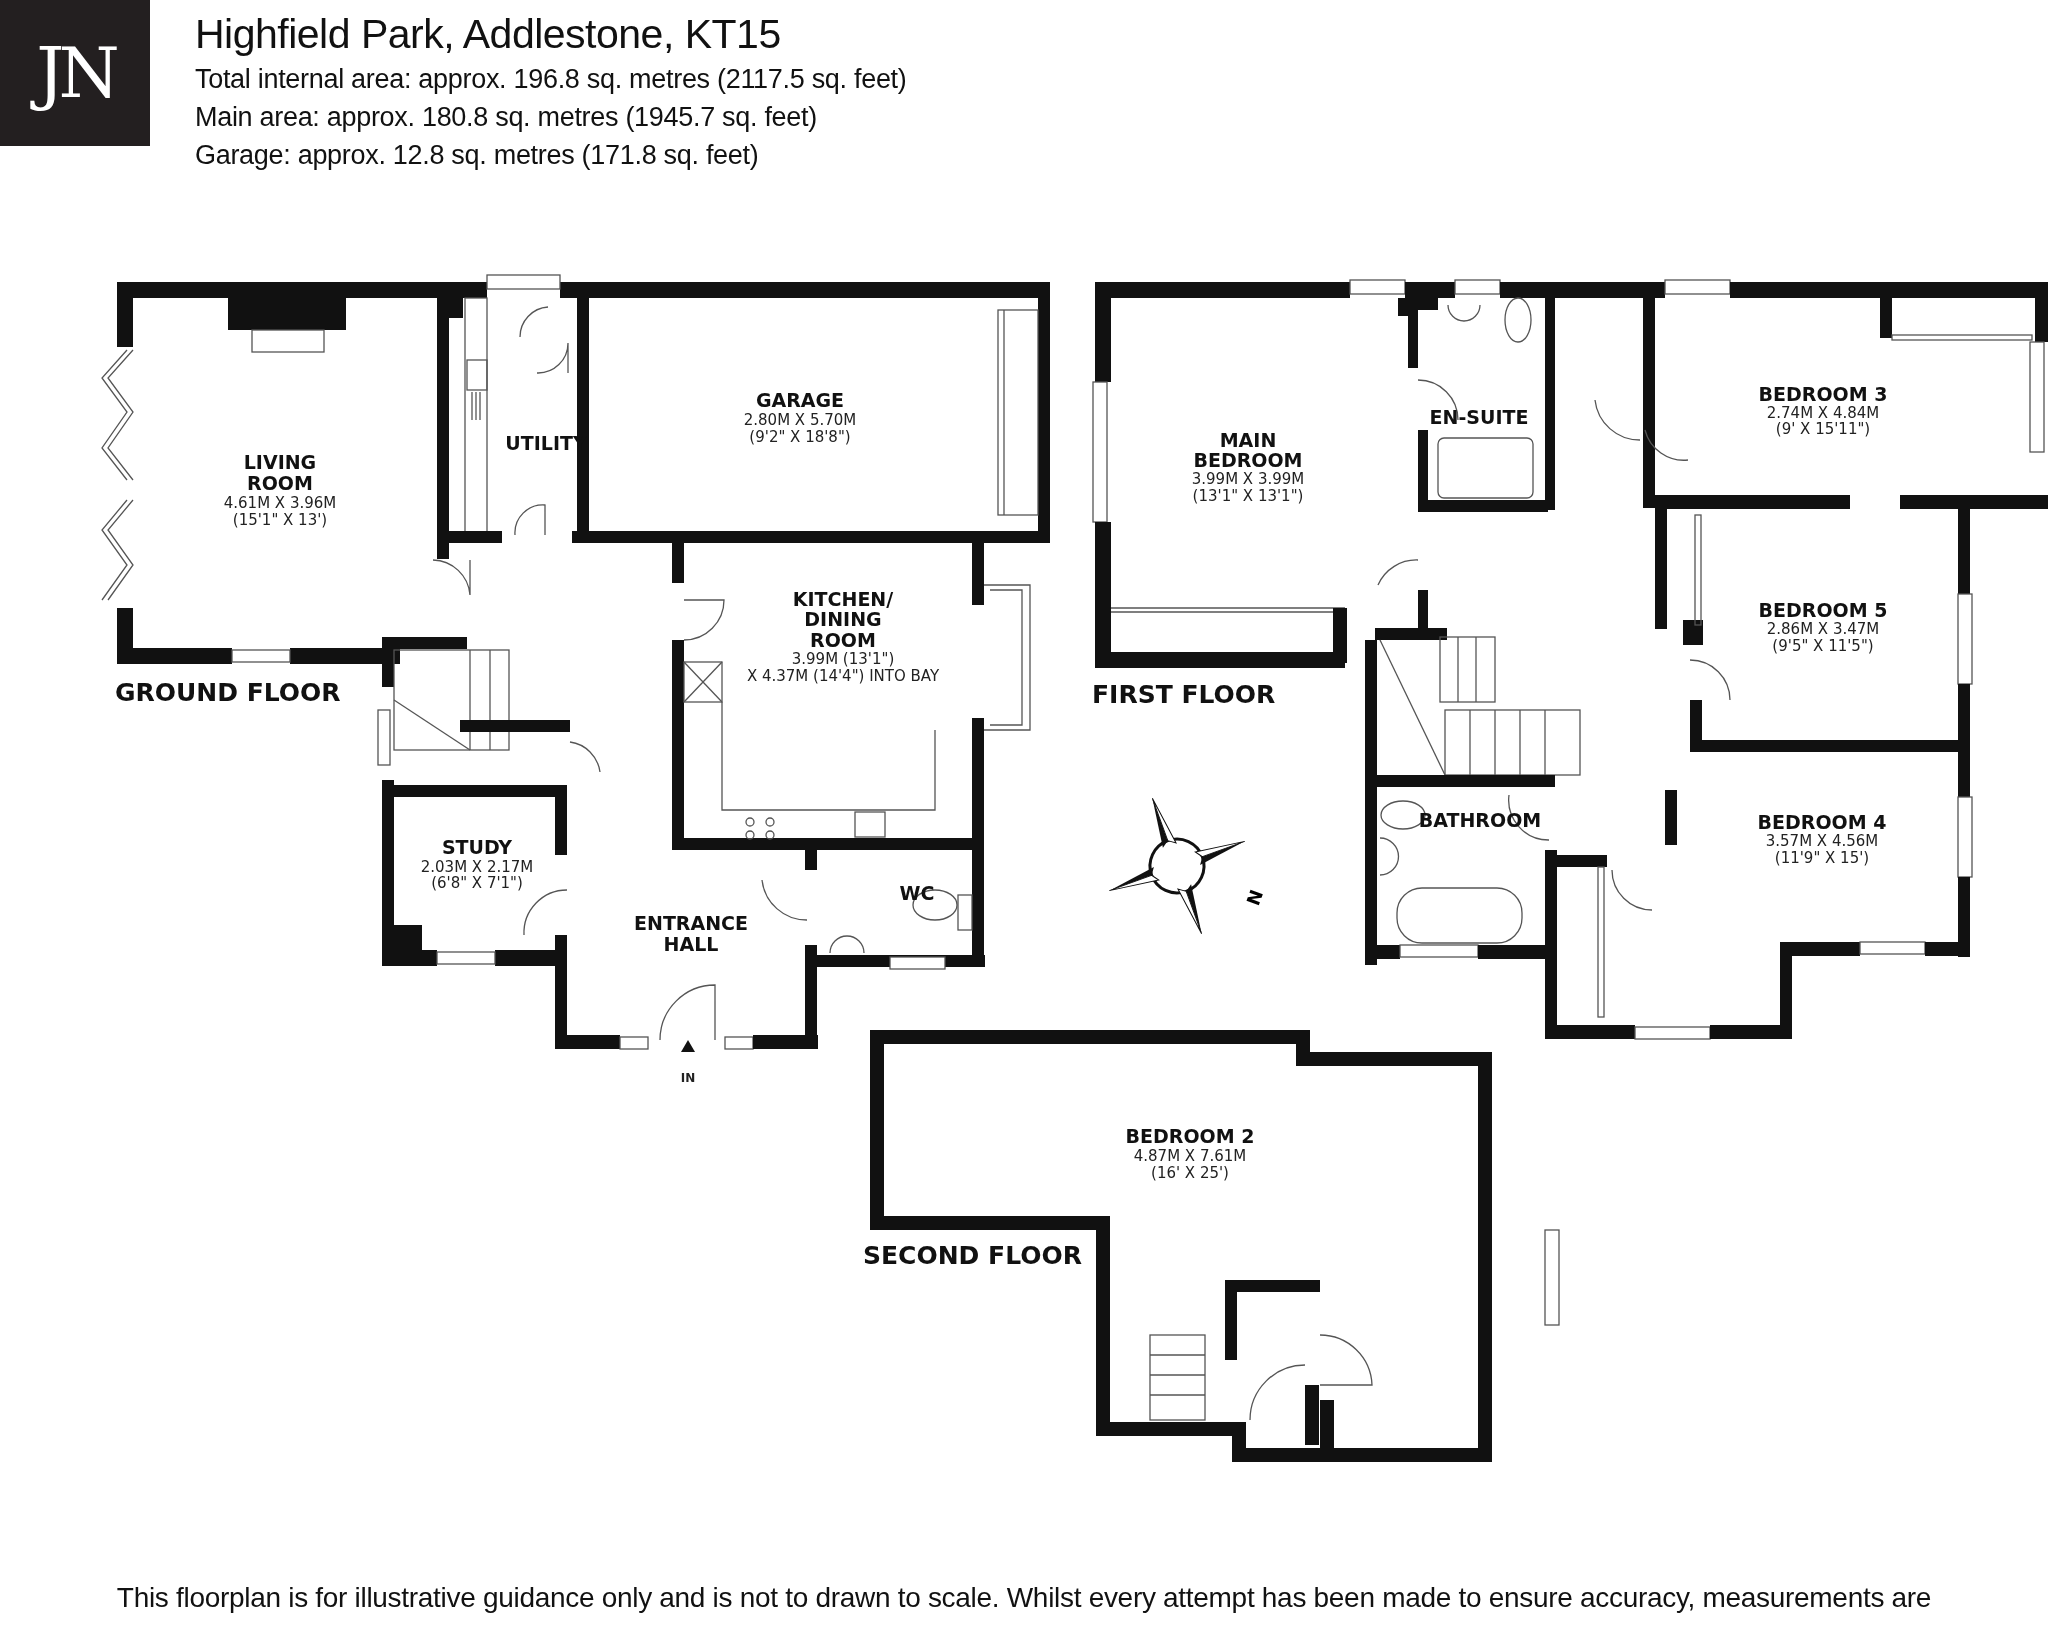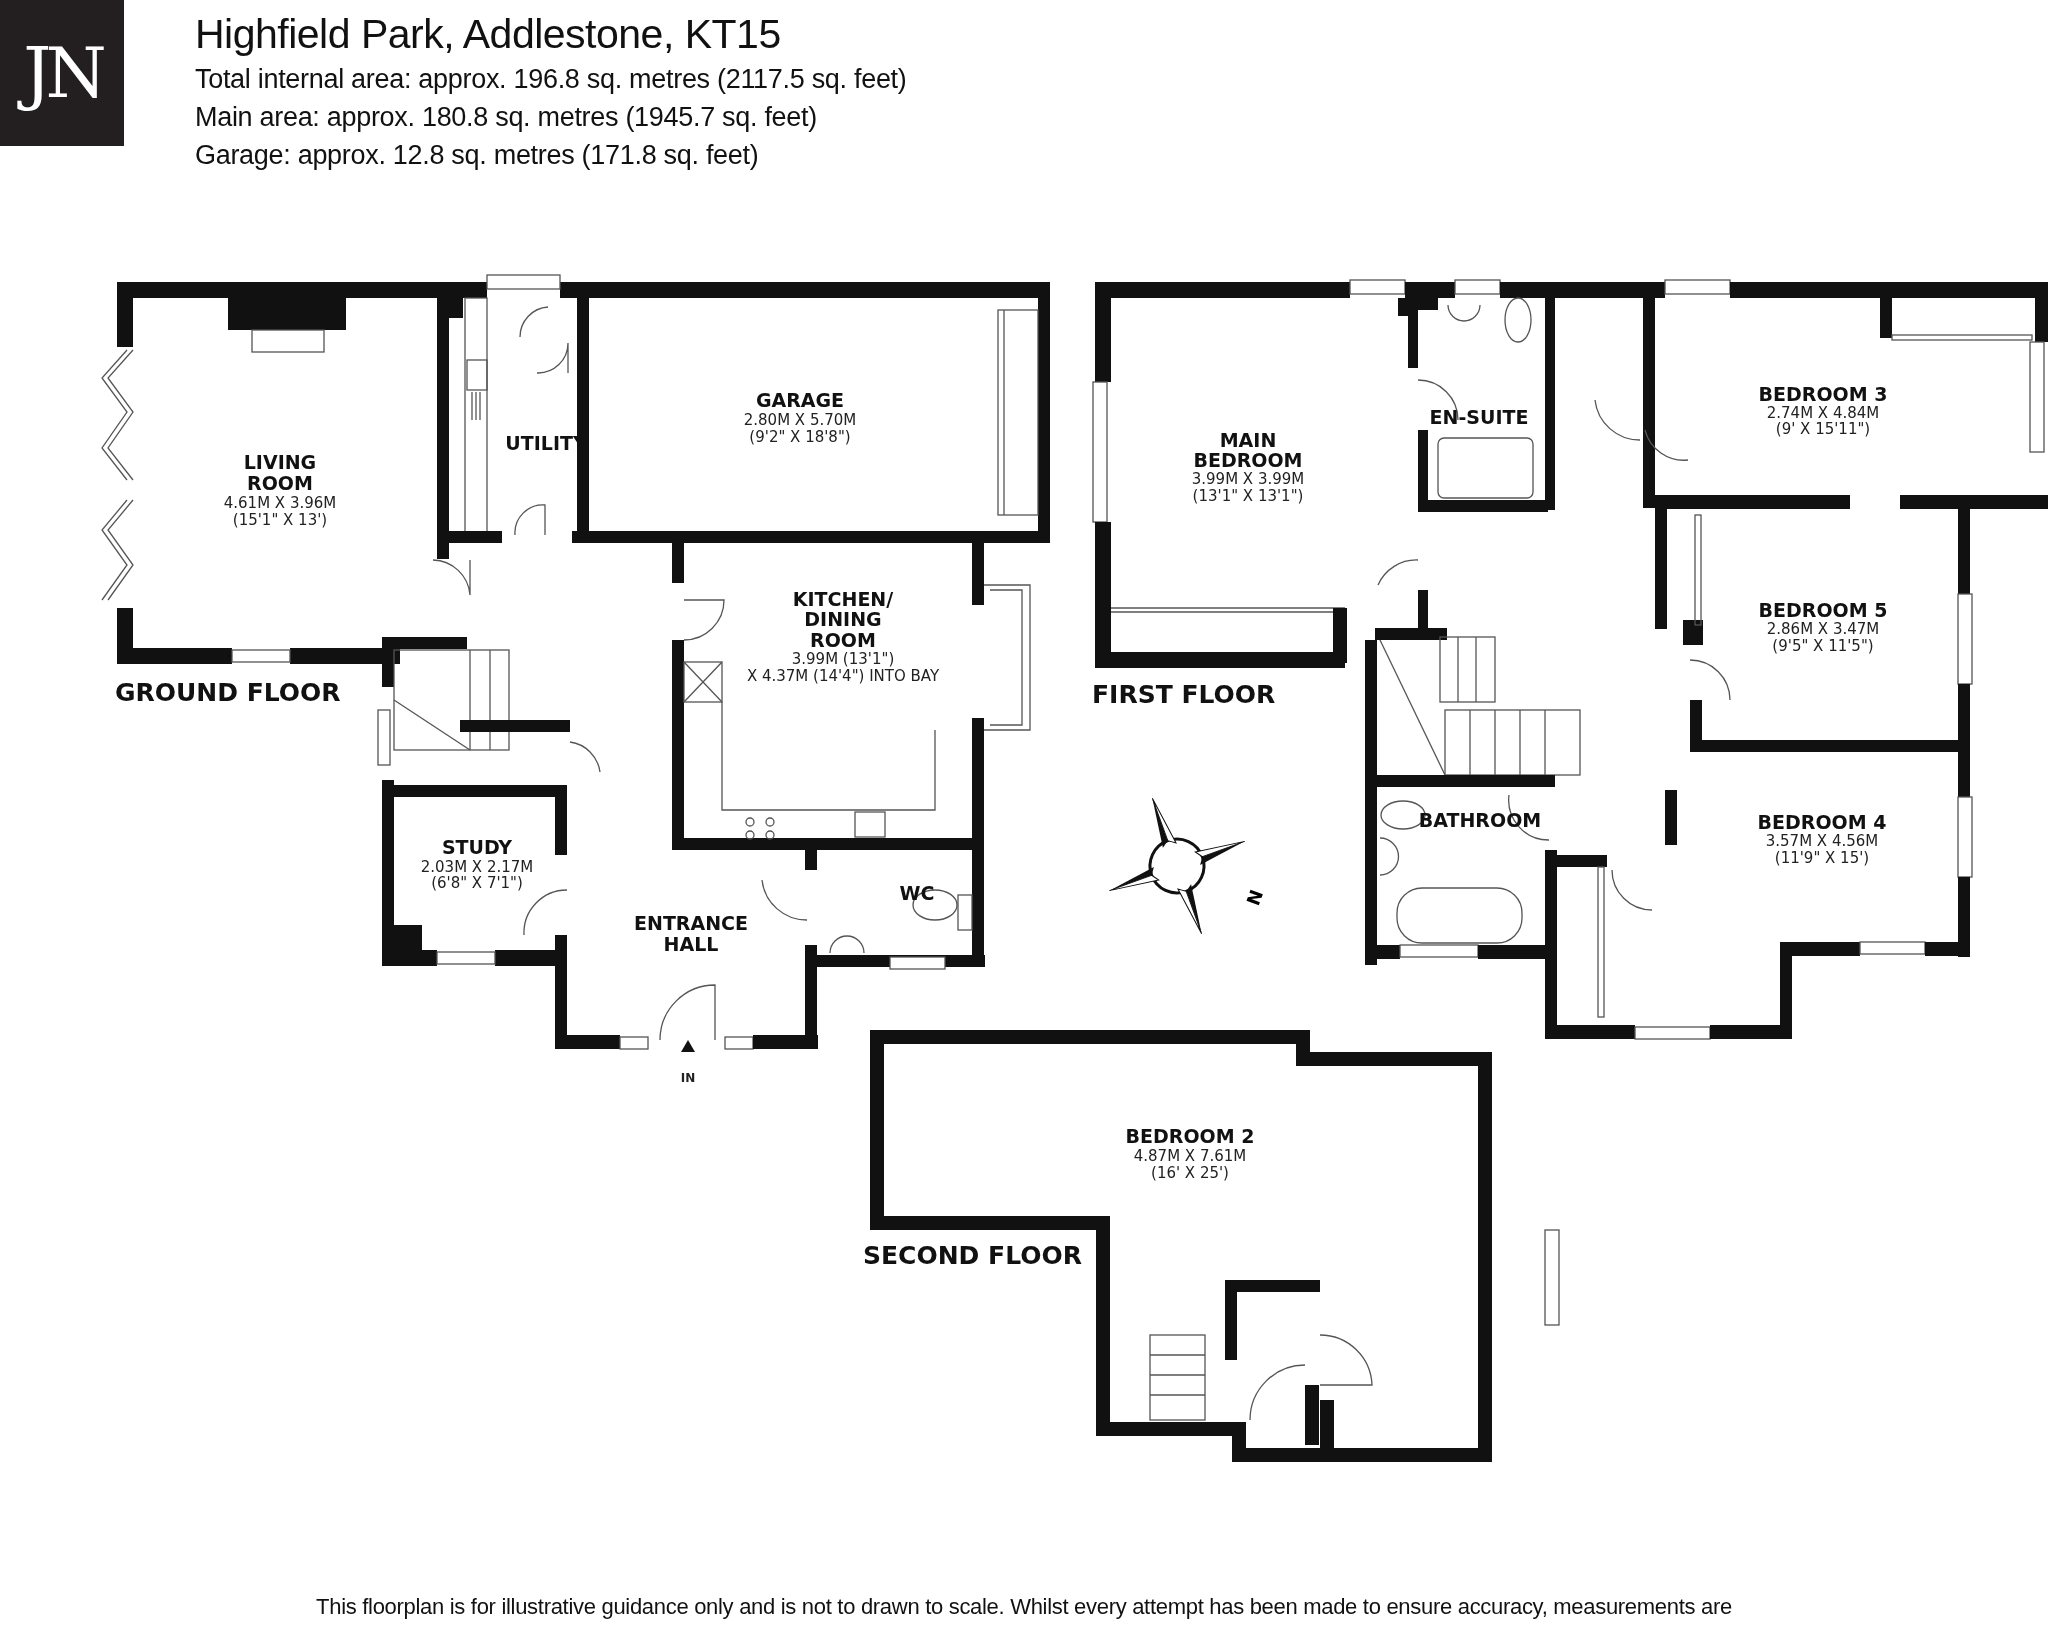--- a/index.html
+++ b/index.html
@@ -1,29 +1,29 @@
 <!DOCTYPE html>
 <html><head>
 <meta charset="utf-8">
 <style>
   html, body { margin: 0; padding: 0; background: #ffffff; }
   body { width: 2048px; height: 1645px; position: relative; overflow: hidden; font-family: "DejaVu Sans", sans-serif; color: #111; }
-  .logo { position: absolute; left: 0; top: 0; width: 124px; height: 146px; background: #231f20; display: flex; align-items: center; justify-content: center; }
+  .logo { position: absolute; left: 0; top: 0; width: 150px; height: 146px; background: #231f20; display: flex; align-items: center; justify-content: center; }
   .logo span { font-family: "DejaVu Serif", serif; color: #fff; font-size: 70px; letter-spacing: -6px; font-weight: normal; }
   .header { position: absolute; left: 195px; top: 8px; }
   .title { font-family: "Liberation Sans", sans-serif; font-weight: normal; font-size: 41px; line-height: 52px; letter-spacing: -0.5px; }
   .area-line { font-family: "Liberation Sans", sans-serif; font-size: 27px; line-height: 38px; letter-spacing: -0.3px; }
   svg.plan { position: absolute; left: 0; top: 0; }
   .room-name { font-family: "DejaVu Sans", sans-serif; font-weight: bold; font-size: 19px; fill: #111; text-anchor: middle; }
   .room-dim { font-family: "DejaVu Sans", sans-serif; font-size: 15px; fill: #222; text-anchor: middle; }
   .floor-label { font-family: "DejaVu Sans", sans-serif; font-weight: bold; font-size: 25px; fill: #111; }
   .wall { fill: #111; }
   .thin { fill: none; stroke: #555; stroke-width: 1.3; }
   .winfill { fill: #fff; stroke: #555; stroke-width: 1.3; }
-  .disclaimer { position: absolute; left: 0; width: 2048px; top: 1584px; text-align: center; font-family: "Liberation Sans", sans-serif; font-size: 22px; line-height: 28px; letter-spacing: -0.3px; margin-top: 9px; }
+  .disclaimer { position: absolute; left: 0; width: 2048px; top: 1584px; text-align: center; font-family: "Liberation Sans", sans-serif; font-size: 28px; line-height: 28px; letter-spacing: -0.3px; }
 </style>
 </head>
 <body>
 
 <div class="logo">
   <span>JN</span>
 </div>
 
 <div class="header">
   <div class="title">Highfield Park, Addlestone, KT15</div>

